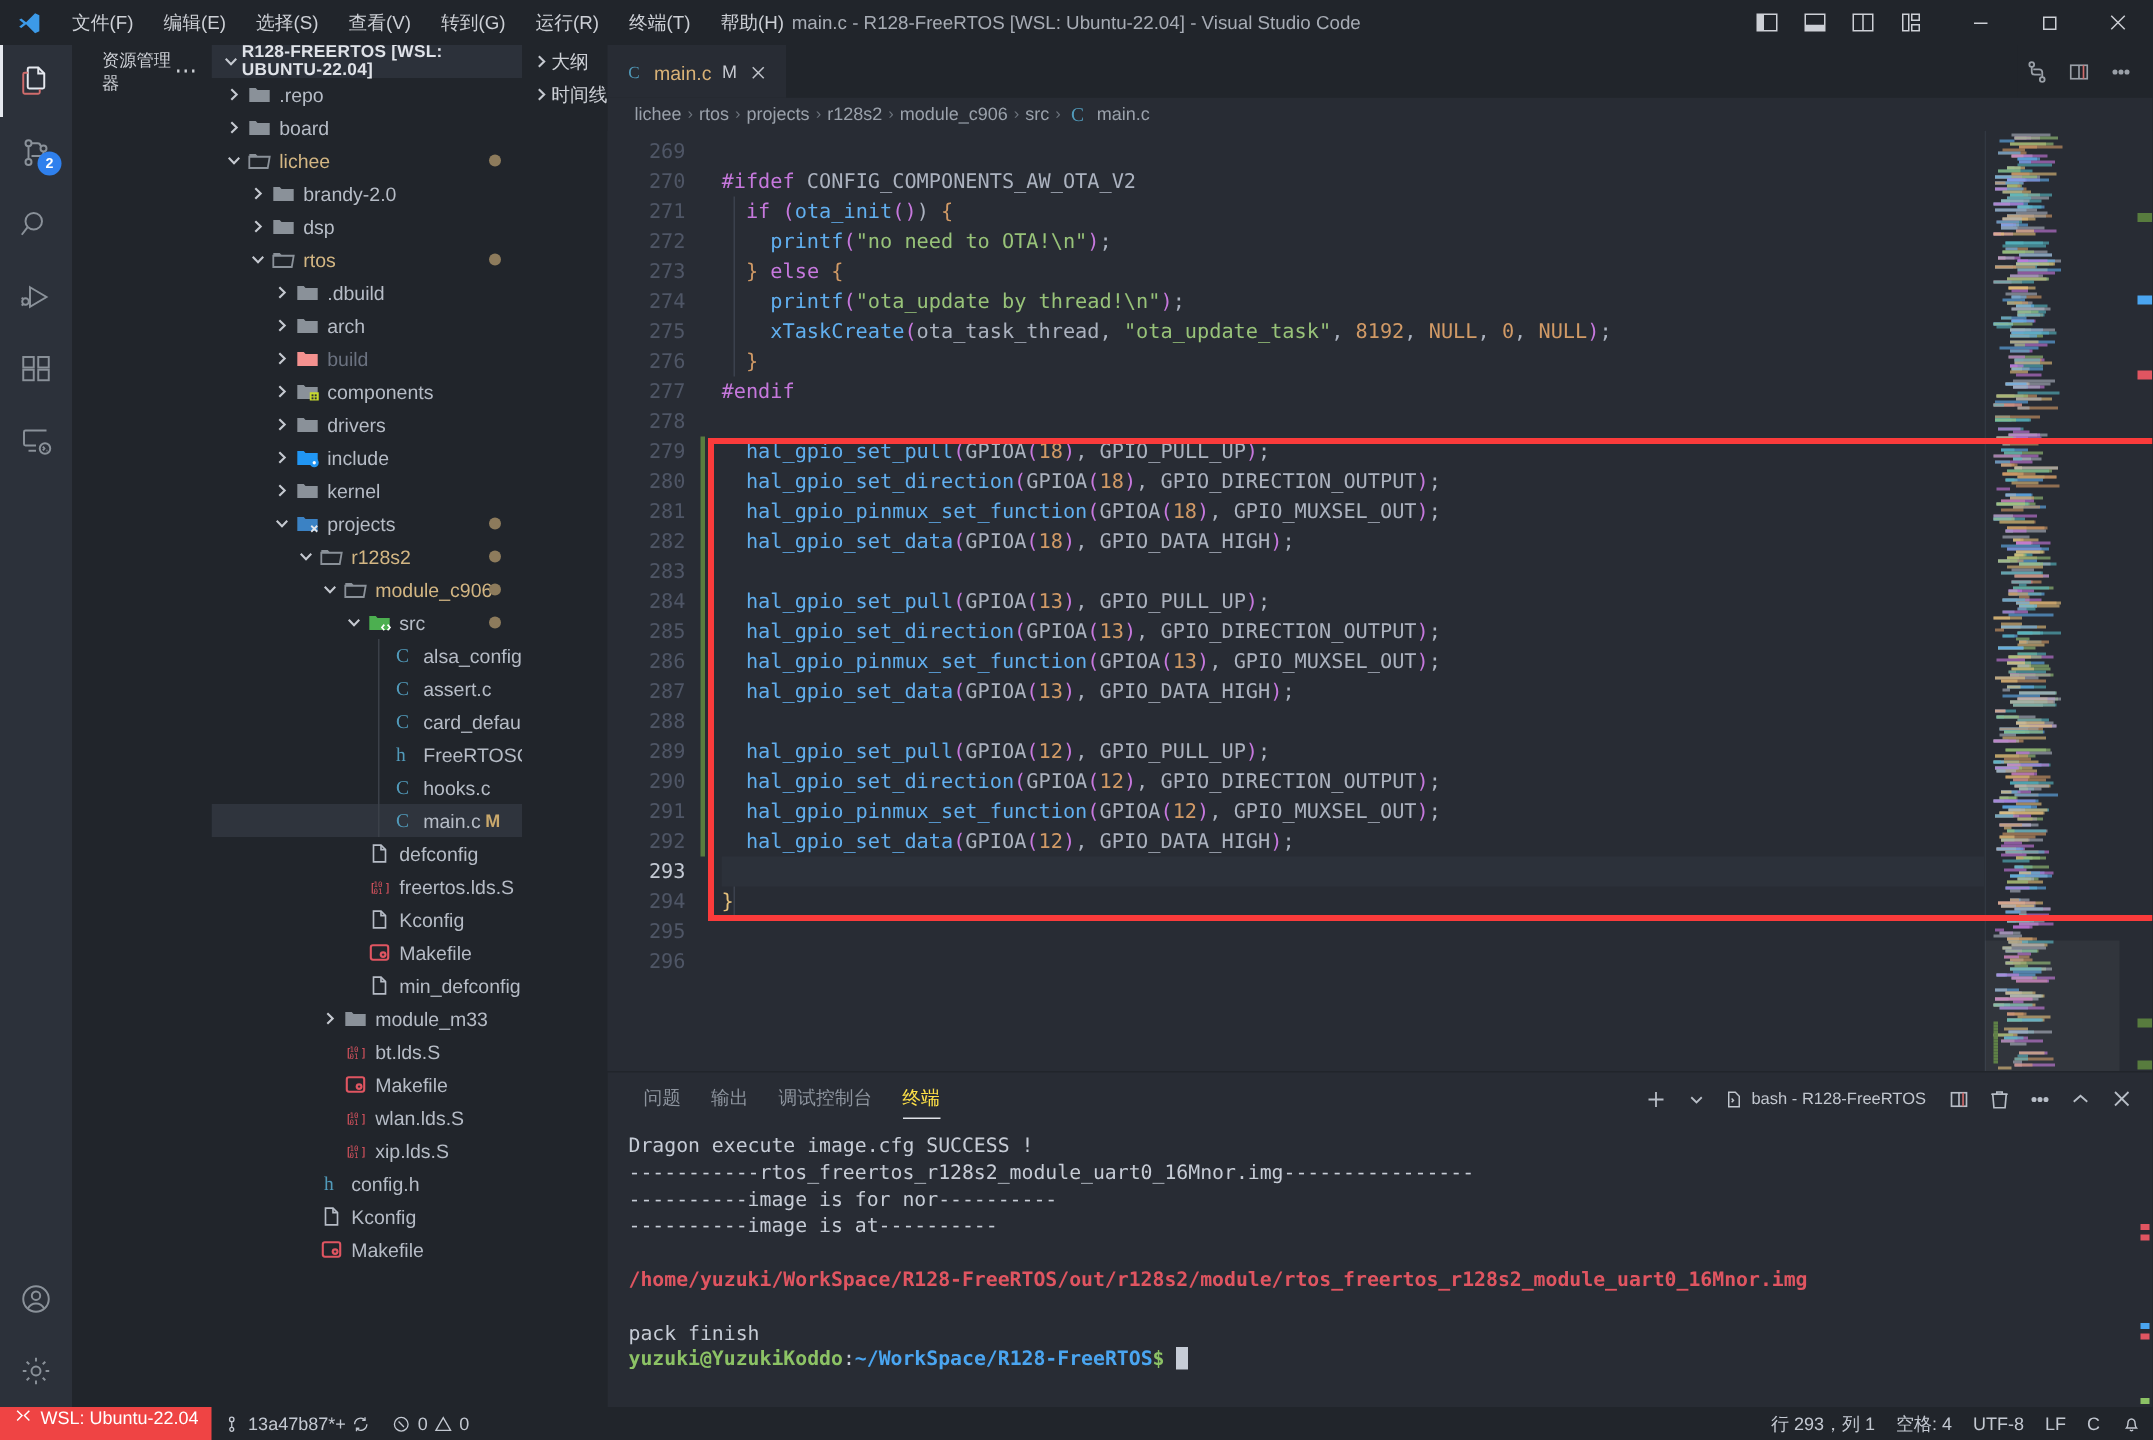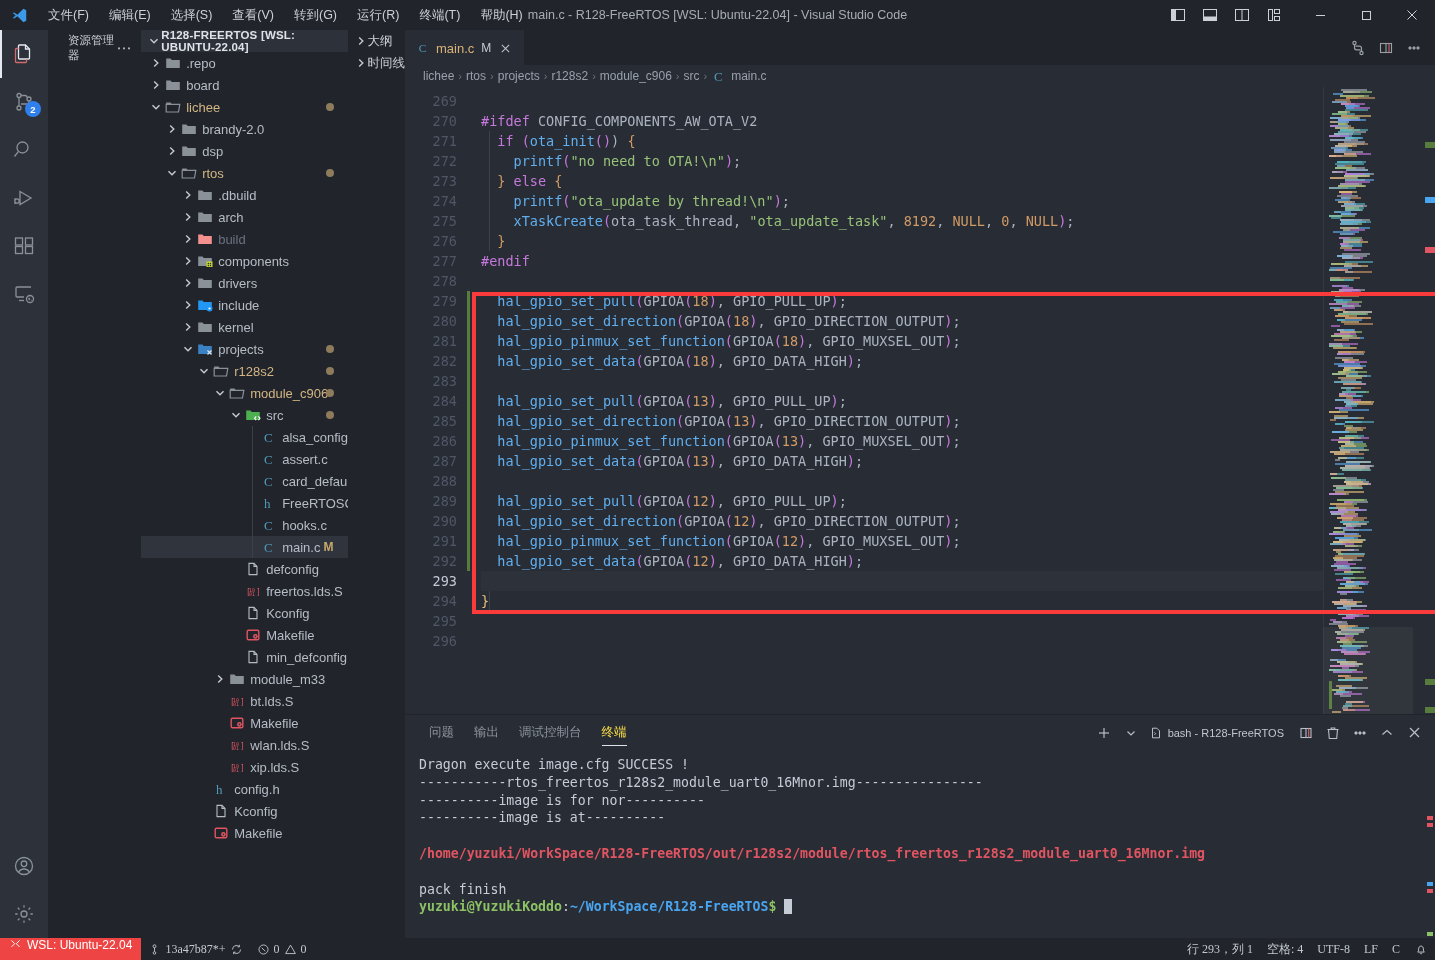--- a/index.html
+++ b/index.html
@@ -195,21 +195,21 @@
 
   
   .statusbar {
     height: 22px; flex: 0 0 22px; background: #21252b; display: flex; align-items: center;
     font-size: 12px; color: #c3c8d1;
   }
   .remote {
     height: 22px; background: #ef4444; color: #fff; display: flex; 
     gap: 5px; padding: 0 9px; font-size: 12px;
   }
-  .sitem { display: flex; align-items: center; gap: 4px; padding: 0 7px; height: 22px; cursor: pointer; font-family: Liberation Serif, serif; }
+  .sitem { display: flex; align-items: center; gap: 4px; padding: 0 7px; height: 22px; cursor: pointer; }
   .sb-spacer { flex: 1 1 auto; }
 </style>
 </head>
 <body>
 
 <div class="app">
 
   <div class="titlebar">
     <div class="vscode-logo">
       <svg viewBox="0 0 24 24" fill="none">

